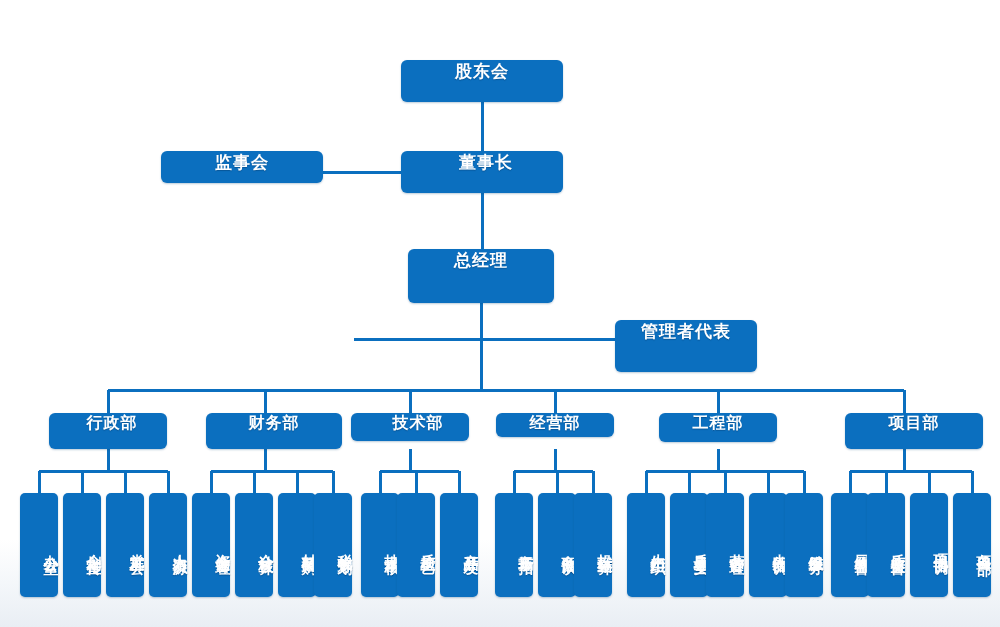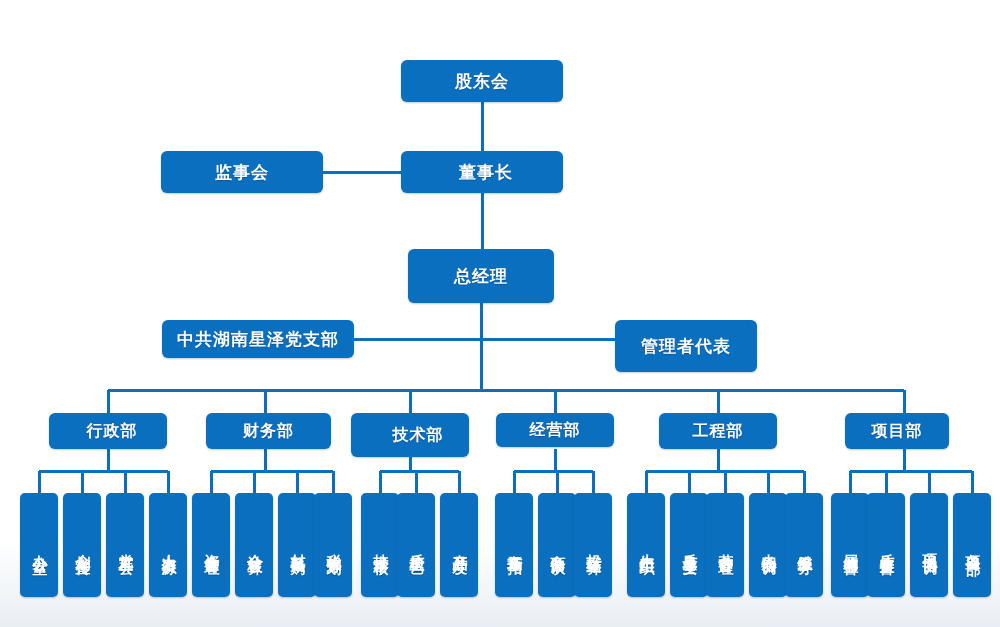--- a/index.html
+++ b/index.html
@@ -33,21 +33,20 @@
     height: 627px;
     pointer-events: none;
   }
   .node {
     position: absolute;
     box-sizing: border-box;
     background: #0b6fbf;
     border-radius: 6px;
     color: #ffffff;
     display: flex;
-    align-items: center;
     justify-content: center;
     text-align: center;
     font-weight: bold;
     letter-spacing: 1px;
     box-shadow: 0 1px 2px rgba(10, 70, 120, 0.28);
     text-shadow: 0 1px 1px rgba(0, 40, 80, 0.35);
     z-index: 2;
   }
   .node.h {
     font-size: 17px;
@@ -120,108 +119,105 @@
       <line x1="904" y1="449" x2="904" y2="471" stroke="#0b6fbf" stroke-width="3" shape-rendering="crispEdges"></line>
       <line x1="850" y1="471" x2="972" y2="471" stroke="#0b6fbf" stroke-width="3" shape-rendering="crispEdges"></line>
       <line x1="850" y1="471" x2="850" y2="493" stroke="#0b6fbf" stroke-width="3" shape-rendering="crispEdges"></line>
       <line x1="886" y1="471" x2="886" y2="493" stroke="#0b6fbf" stroke-width="3" shape-rendering="crispEdges"></line>
       <line x1="929" y1="471" x2="929" y2="493" stroke="#0b6fbf" stroke-width="3" shape-rendering="crispEdges"></line>
       <line x1="972" y1="471" x2="972" y2="493" stroke="#0b6fbf" stroke-width="3" shape-rendering="crispEdges"></line>
     </svg>
 <div class="node h" style="left: 401px; top: 60px; width: 162px; height: 42px;">
       <span>股东会</span>
     </div>
-    <div class="node h" style="left: 161px; top: 151px; width: 162px; height: 42px;">
+    <div class="node h" style="left: 161px; top: 151px; width: 162px; height: 32px;">
       <span>监事会</span>
     </div>
     <div class="node h" style="left: 401px; top: 151px; width: 162px; height: 42px; padding-left: 8px;">
       <span>董事长</span>
     </div>
     <div class="node h" style="left: 408px; top: 249px; width: 146px; height: 54px;">
       <span>总经理</span>
     </div>
-    <div class="node h" style="left: 162px; top: 320px; width: 192px; height: 38px;">
-      <span>中共湖南星泽党支部</span>
-    </div>
     <div class="node h" style="left: 615px; top: 320px; width: 142px; height: 52px;">
       <span>管理者代表</span>
     </div>
     <div class="node dept" style="left: 49px; top: 413px; width: 118px; height: 36px; padding-left: 8px;">
       <span>行政部</span>
     </div>
     <div class="node leaf" style="left: 20px; top: 493px; width: 38px; height: 104px;">
       <span>办公室</span>
     </div>
     <div class="node leaf" style="left: 63px; top: 493px; width: 38px; height: 104px;">
       <span>企划宣传</span>
     </div>
     <div class="node leaf" style="left: 106px; top: 493px; width: 38px; height: 104px;">
       <span>党群工会</span>
     </div>
     <div class="node leaf" style="left: 149px; top: 493px; width: 38px; height: 104px;">
       <span>人力资源</span>
     </div>
-    <div class="node dept" style="left: 206px; top: 413px; width: 125px; height: 36px;">
+    <div class="node dept" style="left: 206px; top: 413px; width: 136px; height: 36px;">
       <span>财务部</span>
     </div>
     <div class="node leaf" style="left: 192px; top: 493px; width: 38px; height: 104px;">
       <span>资金管理</span>
     </div>
     <div class="node leaf" style="left: 235px; top: 493px; width: 38px; height: 104px;">
       <span>会计核算</span>
     </div>
     <div class="node leaf" style="left: 278px; top: 493px; width: 38px; height: 104px;">
       <span>材料采购</span>
     </div>
     <div class="node leaf" style="left: 314px; top: 493px; width: 38px; height: 104px;">
       <span>税收筹划</span>
     </div>
-    <div class="node dept" style="left: 351px; top: 413px; width: 118px; height: 44px; padding-left: 16px;">
+    <div class="node dept" style="left: 351px; top: 413px; width: 118px; height: 28px; padding-left: 16px;">
       <span>技术部</span>
     </div>
     <div class="node leaf" style="left: 361px; top: 493px; width: 38px; height: 104px;">
       <span>技术审核</span>
     </div>
     <div class="node leaf" style="left: 397px; top: 493px; width: 38px; height: 104px;">
       <span>质检工艺</span>
     </div>
     <div class="node leaf" style="left: 440px; top: 493px; width: 38px; height: 104px;">
       <span>产品开发</span>
     </div>
-    <div class="node dept" style="left: 496px; top: 413px; width: 118px; height: 34px;">
+    <div class="node dept" style="left: 496px; top: 413px; width: 118px; height: 24px;">
       <span>经营部</span>
     </div>
     <div class="node leaf" style="left: 495px; top: 493px; width: 38px; height: 104px;">
       <span>市场开拓</span>
     </div>
     <div class="node leaf" style="left: 538px; top: 493px; width: 38px; height: 104px;">
       <span>商务洽谈</span>
     </div>
     <div class="node leaf" style="left: 574px; top: 493px; width: 38px; height: 104px;">
       <span>投标结算</span>
     </div>
-    <div class="node dept" style="left: 659px; top: 413px; width: 118px; height: 36px;">
+    <div class="node dept" style="left: 659px; top: 413px; width: 118px; height: 29px;">
       <span>工程部</span>
     </div>
     <div class="node leaf" style="left: 627px; top: 493px; width: 38px; height: 104px;">
       <span>生产组织</span>
     </div>
     <div class="node leaf" style="left: 670px; top: 493px; width: 38px; height: 104px;">
       <span>质量安全</span>
     </div>
     <div class="node leaf" style="left: 706px; top: 493px; width: 38px; height: 104px;">
       <span>劳务管理</span>
     </div>
     <div class="node leaf" style="left: 749px; top: 493px; width: 38px; height: 104px;">
       <span>内外协调</span>
     </div>
     <div class="node leaf" style="left: 785px; top: 493px; width: 38px; height: 104px;">
       <span>维保服务</span>
     </div>
-    <div class="node dept" style="left: 845px; top: 413px; width: 104px; height: 36px;">
+    <div class="node dept" style="left: 845px; top: 413px; width: 138px; height: 36px;">
       <span>项目部</span>
     </div>
     <div class="node leaf" style="left: 831px; top: 493px; width: 38px; height: 104px;">
       <span>履约监督</span>
     </div>
     <div class="node leaf" style="left: 867px; top: 493px; width: 38px; height: 104px;">
       <span>质安监督</span>
     </div>
     <div class="node leaf" style="left: 910px; top: 493px; width: 38px; height: 104px;">
       <span>项目协调</span>

